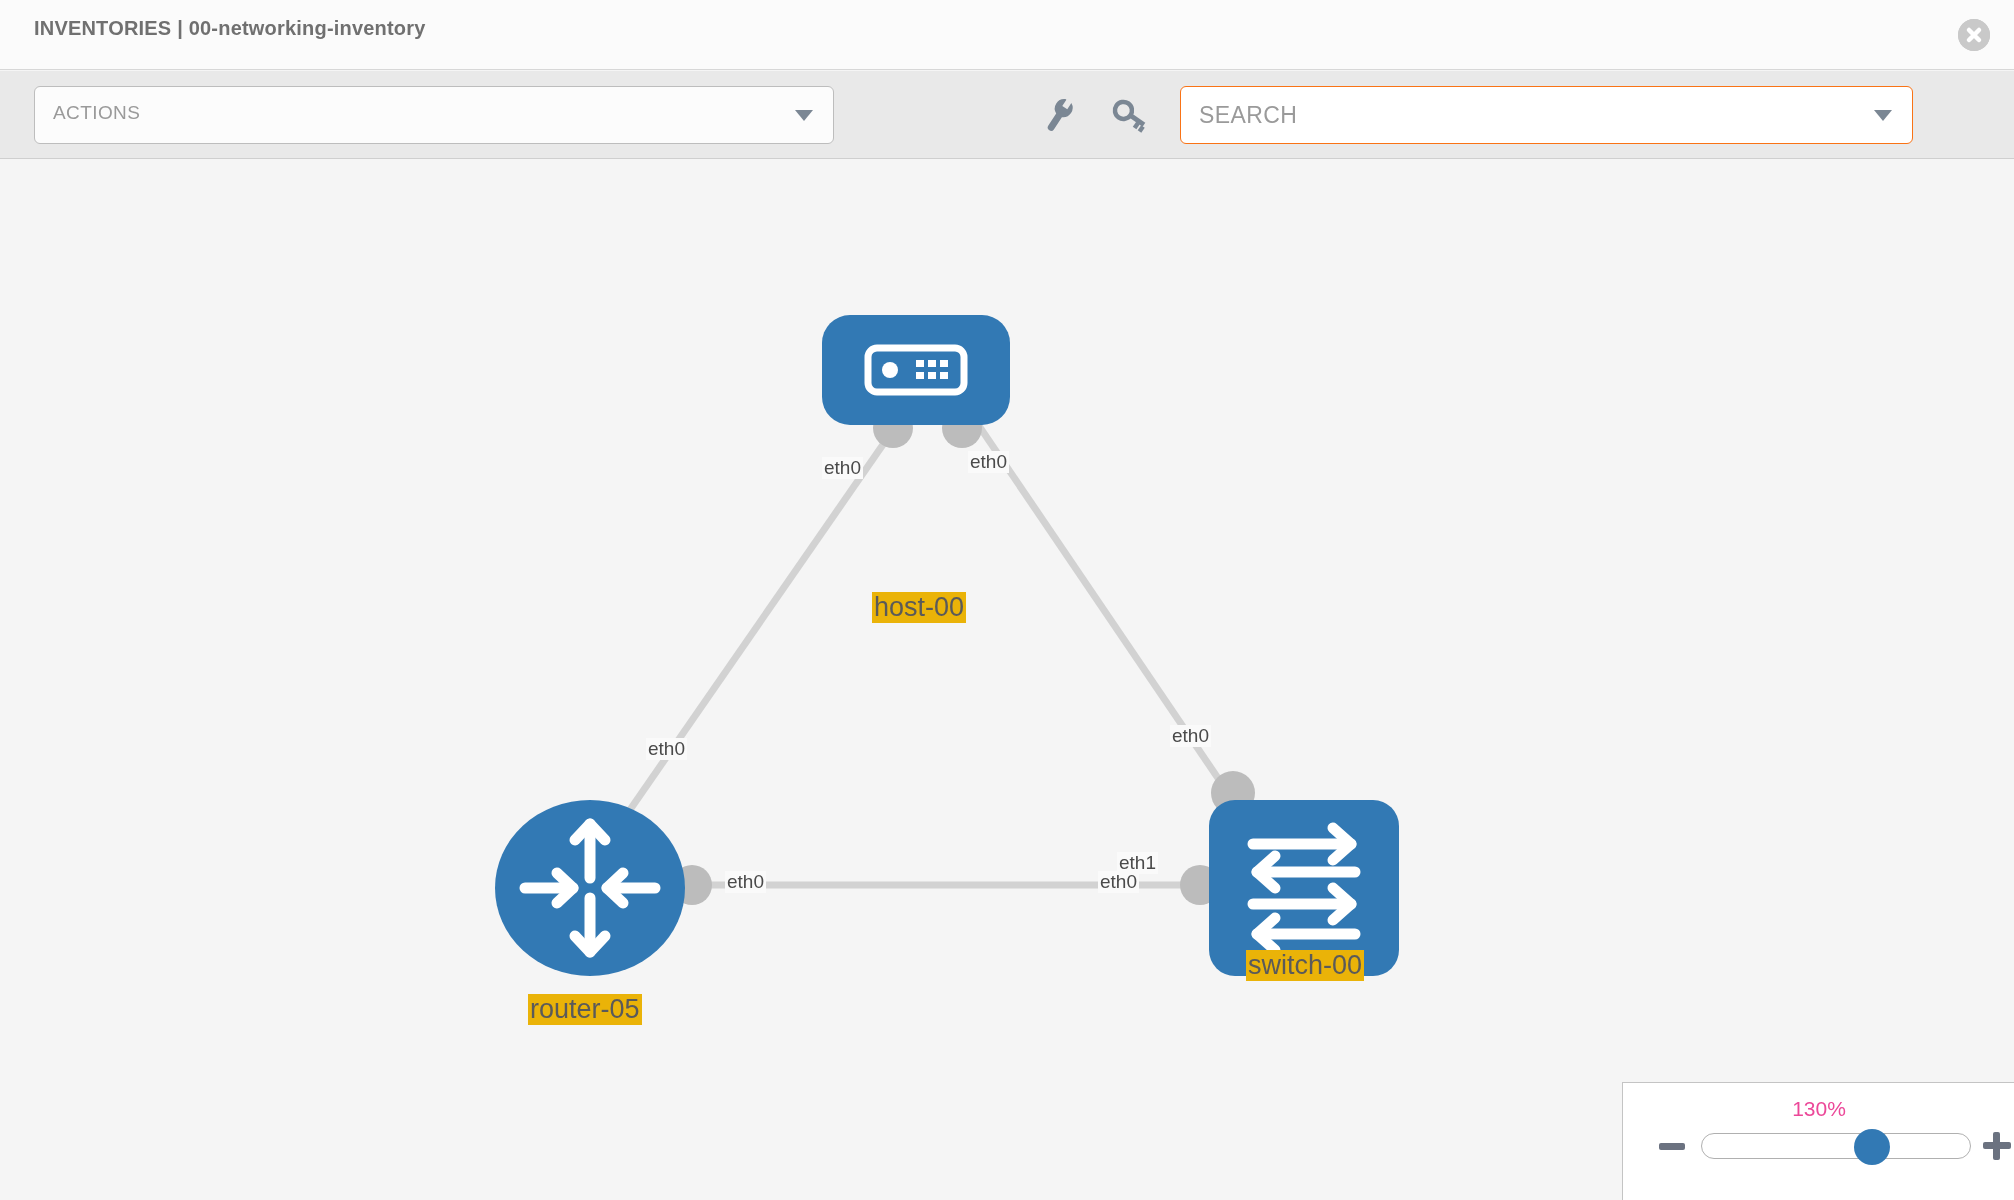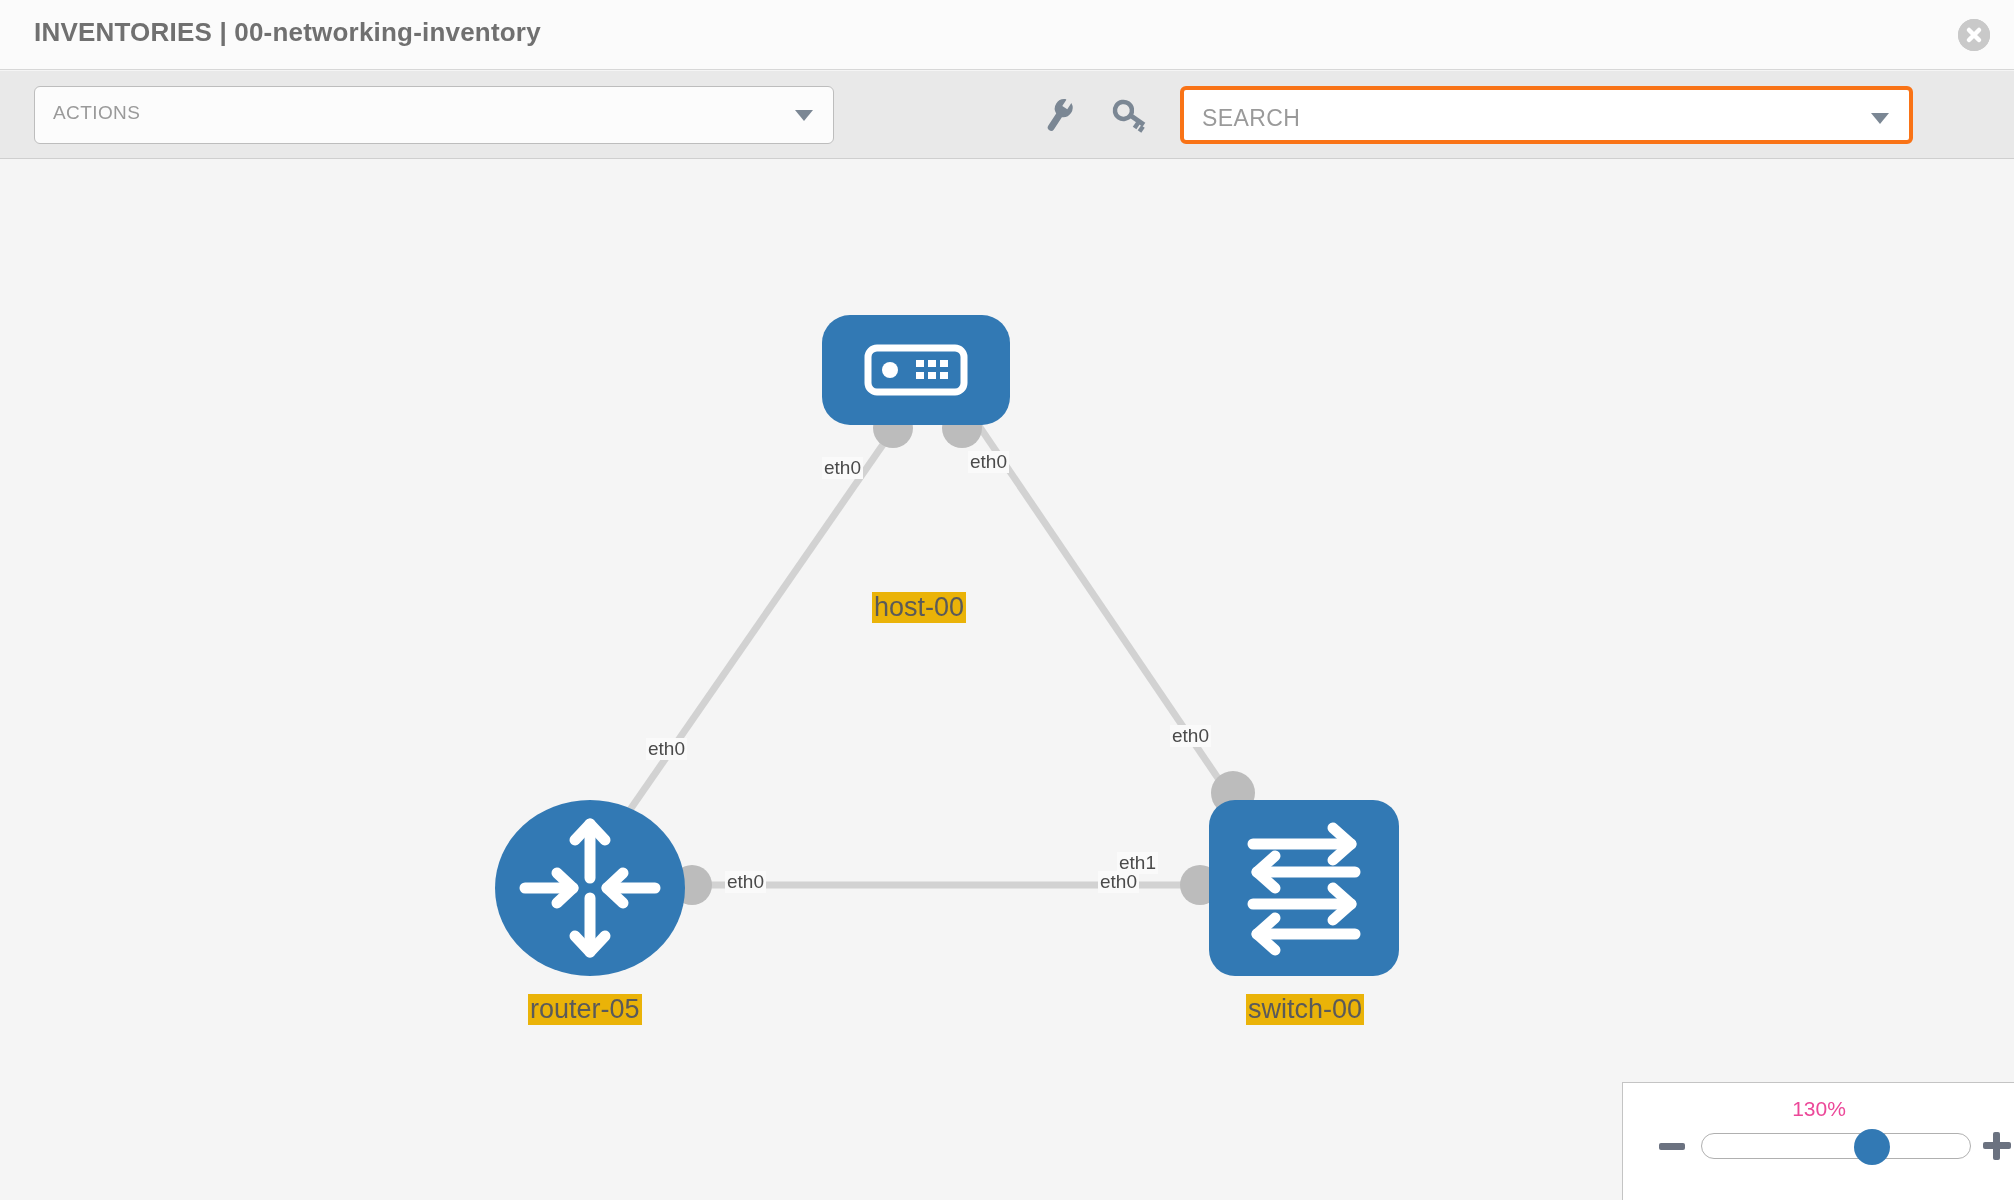--- a/index.html
+++ b/index.html
@@ -12,21 +12,21 @@
 
   
   .header {
     position: absolute; left: 0; top: 0;
     width: 2014px; height: 70px;
     background: #fbfbfb;
     border-bottom: 1px solid #d7d7d7;
   }
   .page-title {
     position: absolute; left: 34px; top: 17px;
-    font-size: 26px; font-weight: bold;
+    font-size: 20px; font-weight: bold;
     color: #707070; letter-spacing: .2px;
     white-space: nowrap;
   }
   .close-btn {
     position: absolute; right: 24px; top: 19px;
     width: 32px; height: 32px; border-radius: 50%;
     background: #c9c9c9; cursor: pointer;
   }
   .close-btn svg { display: block; }
 
@@ -60,21 +60,21 @@
     position: absolute; top: 22px;
     width: 44px; height: 44px; cursor: pointer;
   }
   .tool-icon.wrench { left: 1038px; }
   .tool-icon.key    { left: 1108px; }
 
   .search-select {
     position: absolute; left: 1180px; top: 15px;
     width: 733px; height: 58px;
     background: #fff;
-    border: 4px solid #f97316;
+    border: 1px solid #f97316;
     border-radius: 6px;
     cursor: text;
   }
   .search-select .label {
     position: absolute; left: 18px; top: 15px;
     font-size: 23px; color: #9a9a9a; letter-spacing: .4px;
   }
 
   
   .canvas {
@@ -247,21 +247,21 @@
         <path d="M44 104 H142"></path>
           <path d="M124 88 L142 104 L124 120"></path>
         <path d="M146 134 H48"></path>
           <path d="M66 118 L48 134 L66 150"></path>
       </g>
     </svg>
   </div>
 
   <div class="node-label" style="left:872px; top:432px;">host-00</div>
   <div class="node-label" style="left:528px; top:834px;">router-05</div>
-  <div class="node-label" style="left:1246px; top:834px;">switch-00</div>
+  <div class="node-label" style="left:1246px; top:790px;">switch-00</div>
 
   <div class="link-label" style="left:822px;  top:297px;">eth0</div>
   <div class="link-label" style="left:968px;  top:291px;">eth0</div>
   <div class="link-label" style="left:646px;  top:578px;">eth0</div>
   <div class="link-label" style="left:1170px; top:565px;">eth0</div>
   <div class="link-label" style="left:725px;  top:711px;">eth0</div>
   <div class="link-label" style="left:1098px; top:711px;">eth0</div>
   <div class="link-label" style="left:1117px; top:692px;">eth1</div>
 
 </div>

